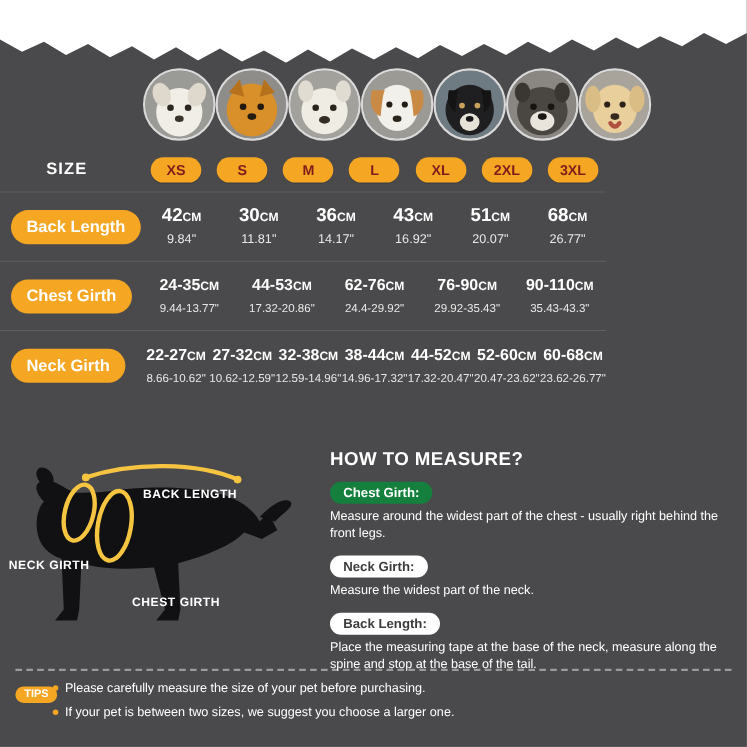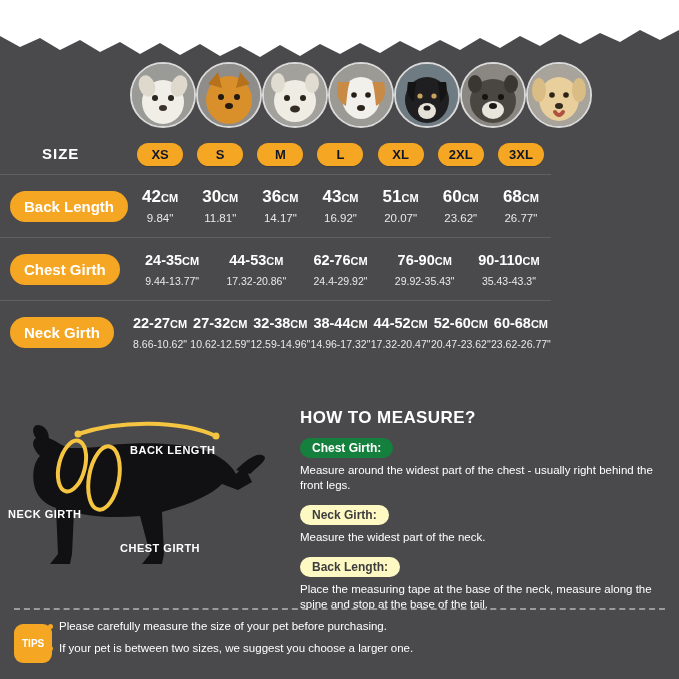--- a/index.html
+++ b/index.html
@@ -44,21 +44,21 @@
   .avatar .face{
     position:absolute;left:0;top:0;width:100%;height:100%;
   }
 
   .size-row{height:40px;}
   .size-title{
     color:#ffffff;font-weight:bold;font-size:15px;letter-spacing:1px;
     padding-left:32px;
   }
   .pill{
-    display:inline-block;background:#f5a623;color:#0f172a;
+    display:inline-block;background:#f5a623;color:#7f1d1d;
     border-radius:14px;font-weight:bold;font-size:13px;
     padding:4px 0;min-width:46px;text-align:center;
     box-shadow:0 1px 0 rgba(0,0,0,.15);
   }
   .rowlabel{
     display:inline-block;background:#f5a623;color:#ffffff;
     border-radius:18px;font-weight:bold;font-size:15px;
     padding:7px 14px;text-align:center;white-space:nowrap;
   }
 
@@ -75,42 +75,42 @@
     position:absolute;left:0;top:404px;width:679px;height:200px;
     display:flex;
   }
   .dog-panel{width:300px;position:relative;}
   .how-panel{width:379px;position:relative;padding-right:12px;box-sizing:border-box;}
   .how-title{
     color:#ffffff;font-size:17px;font-weight:bold;letter-spacing:.4px;
     margin:4px 0 10px 0;
   }
   .chip{
-    display:inline-block;background:#fef9c3;color:#3c3c3e;
+    display:inline-block;background:#ffffff;color:#3c3c3e;
     border-radius:11px;font-size:12px;font-weight:bold;
     padding:3px 12px;margin-bottom:5px;
   }
   .chip.orange{background:#15803d;color:#ffffff;}
   .desc{color:#ffffff;font-size:11.5px;line-height:15px;margin:0 0 12px 0;}
 
   .dog-label{
     position:absolute;color:#ffffff;font-size:11px;font-weight:bold;letter-spacing:.5px;
   }
 
   
   .tips-divider{
     position:absolute;left:14px;top:608px;width:651px;height:0;
     border-top:2px dashed rgba(255,255,255,0.45);
   }
   .tips{
     position:absolute;left:14px;top:620px;width:651px;
   }
   .tips-badge{
     display:inline-block;background:#f5a623;color:#ffffff;border-radius:9px;
-    font-size:10px;font-weight:bold;padding:14px 8px;position:absolute;left:0;top:4px;
+    font-size:10px;font-weight:bold;padding:2px 8px;position:absolute;left:0;top:4px;
   }
   .tip-line{
     color:#ffffff;font-size:11.5px;margin:0 0 10px 34px;position:relative;
   }
   .tip-line .dot{
     display:inline-block;width:5px;height:5px;border-radius:50%;
     background:#f5a623;margin-right:6px;vertical-align:middle;
   }
 </style>
 </head>
@@ -254,24 +254,20 @@
           <div class="val-cm"><span>36</span><span class="u">CM</span></div>
           <div class="val-in">14.17"</div>
         </div>
         <div class="cell">
           <div class="val-cm"><span>43</span><span class="u">CM</span></div>
           <div class="val-in">16.92"</div>
         </div>
         <div class="cell">
           <div class="val-cm"><span>51</span><span class="u">CM</span></div>
           <div class="val-in">20.07"</div>
-        </div>
-        <div class="cell">
-          <div class="val-cm"><span>60</span><span class="u">CM</span></div>
-          <div class="val-in">23.62"</div>
         </div>
         <div class="cell">
           <div class="val-cm"><span>68</span><span class="u">CM</span></div>
           <div class="val-in">26.77"</div>
         </div>
       </div>
     </div>
 
     <div class="row data-row narrow">
       <div class="label-col">

